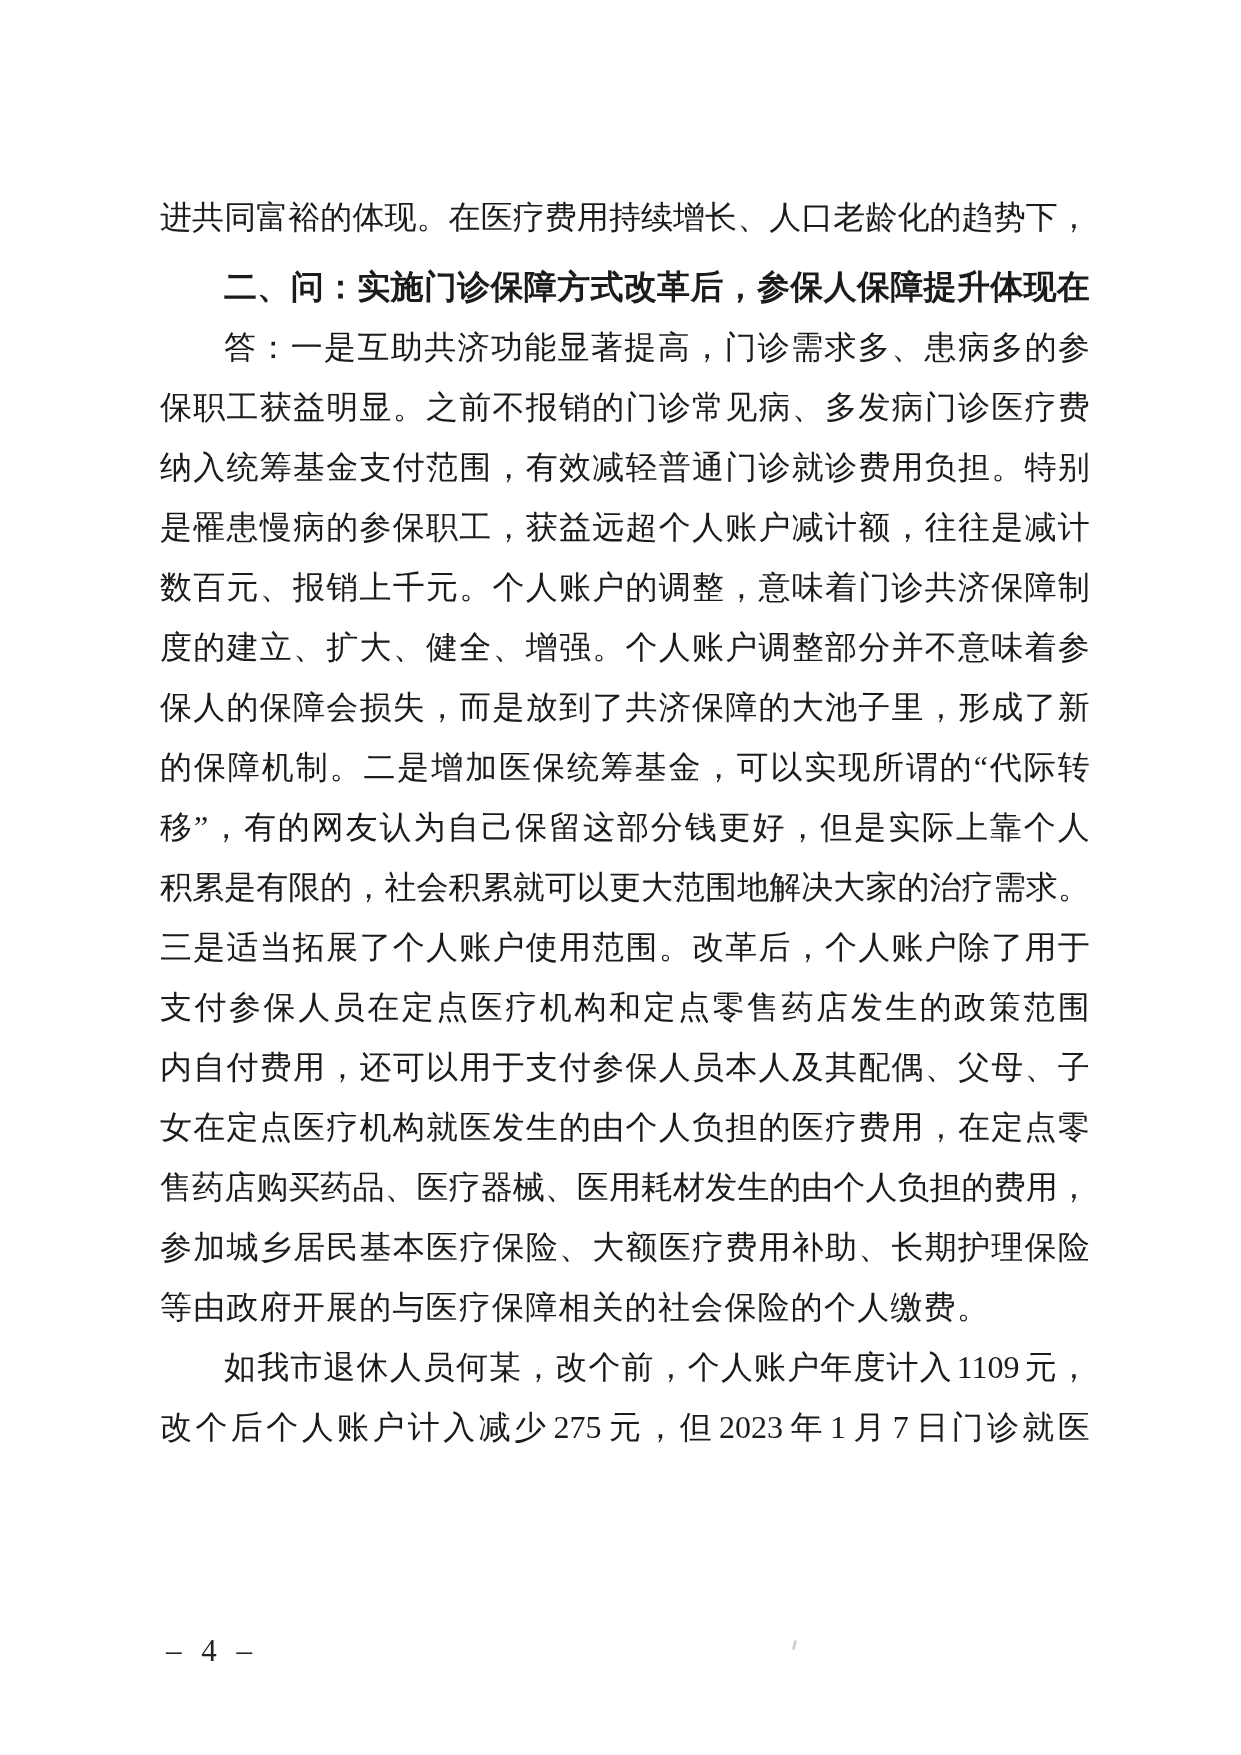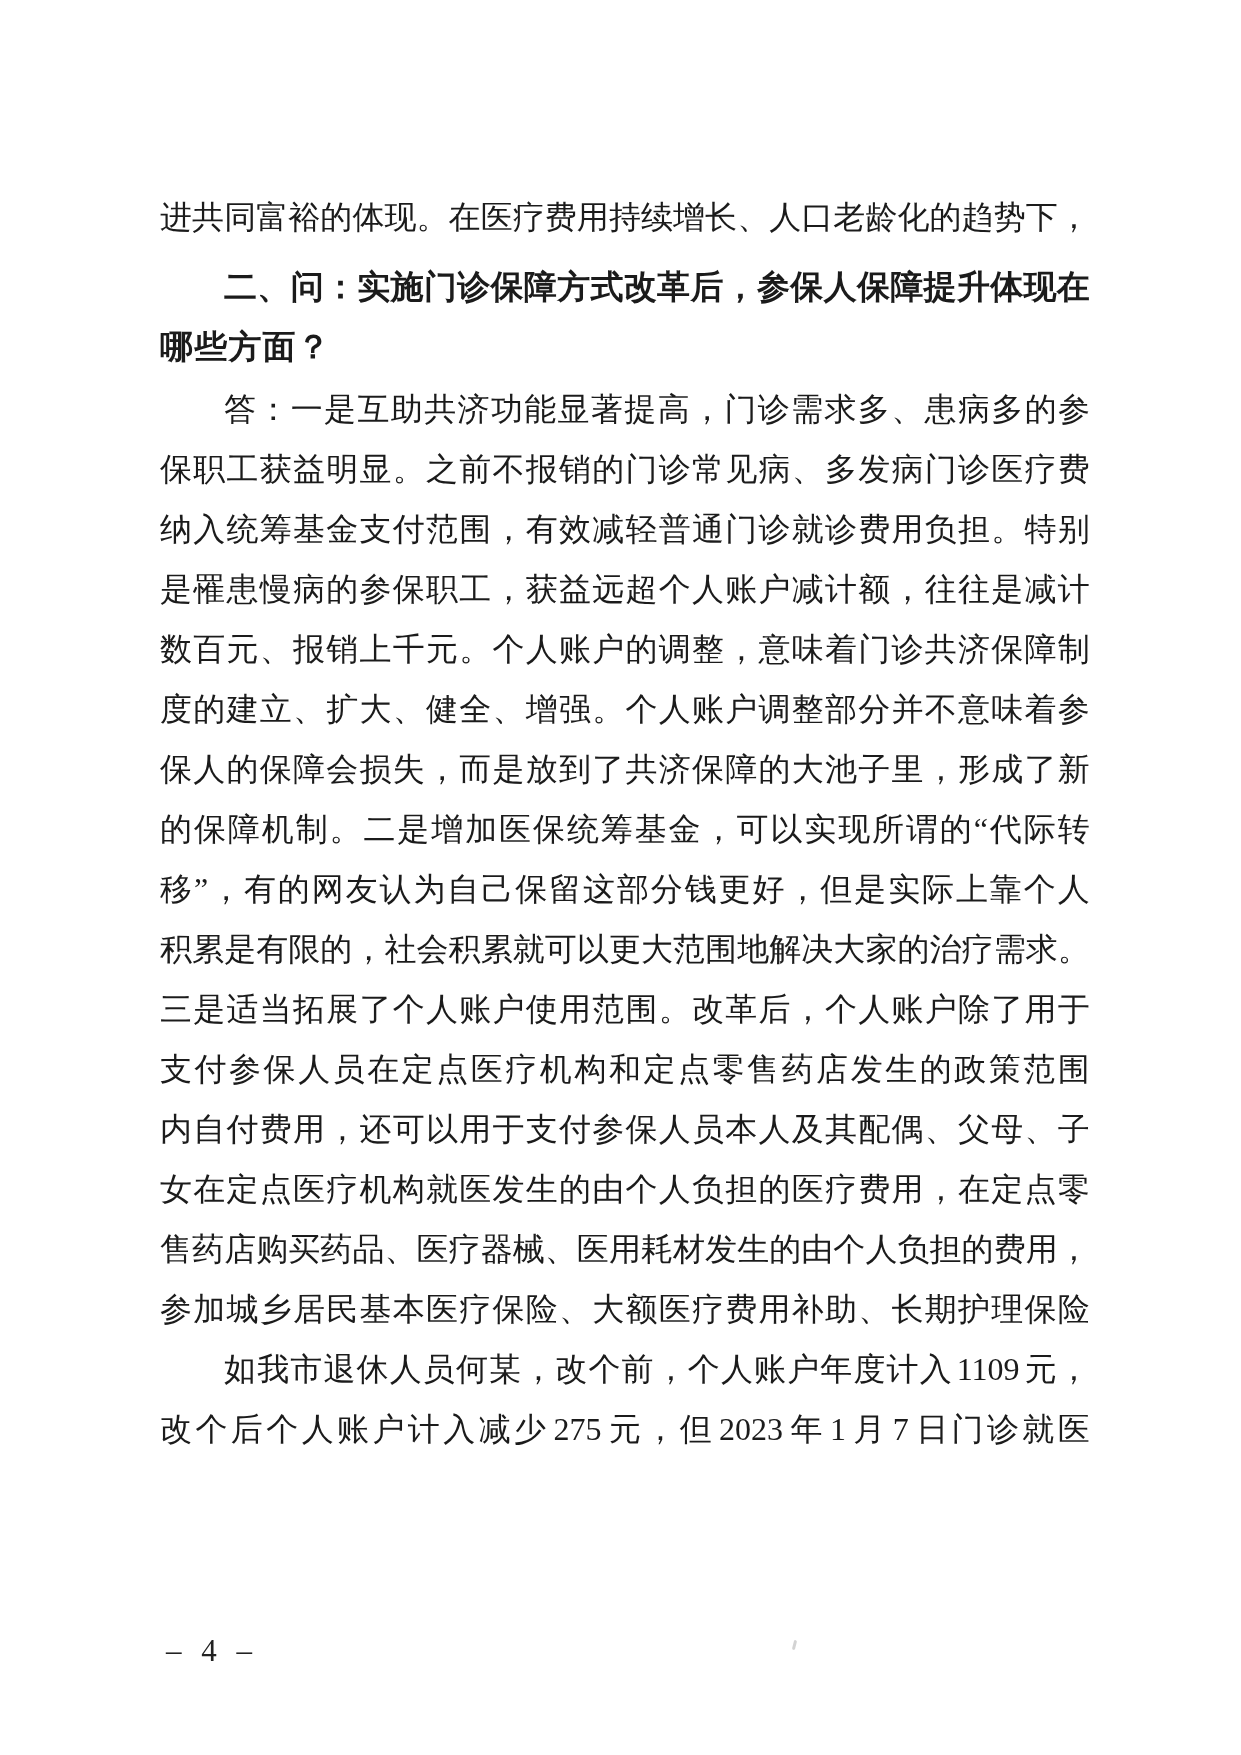--- a/index.html
+++ b/index.html
@@ -116,21 +116,20 @@
         <span>保</span>
         <span>人</span>
         <span>保</span>
         <span>障</span>
         <span>提</span>
         <span>升</span>
         <span>体</span>
         <span>现</span>
         <span>在</span>
       </div>
-    <div class="line short heading h-last">哪些方面？</div>
     <div class="line full indent">
         <span>答</span>
         <span>：</span>
         <span>一</span>
         <span>是</span>
         <span>互</span>
         <span>助</span>
         <span>共</span>
         <span>济</span>
         <span>功</span>
@@ -596,20 +595,21 @@
         <span>补</span>
         <span>助</span>
         <span>、</span>
         <span>长</span>
         <span>期</span>
         <span>护</span>
         <span>理</span>
         <span>保</span>
         <span>险</span>
       </div>
+    <div class="line short">等由政府开展的与医疗保障相关的社会保险的个人缴费。</div>
     <div class="line full indent">
         <span>如</span>
         <span>我</span>
         <span>市</span>
         <span>退</span>
         <span>休</span>
         <span>人</span>
         <span>员</span>
         <span>何</span>
         <span>某</span>

